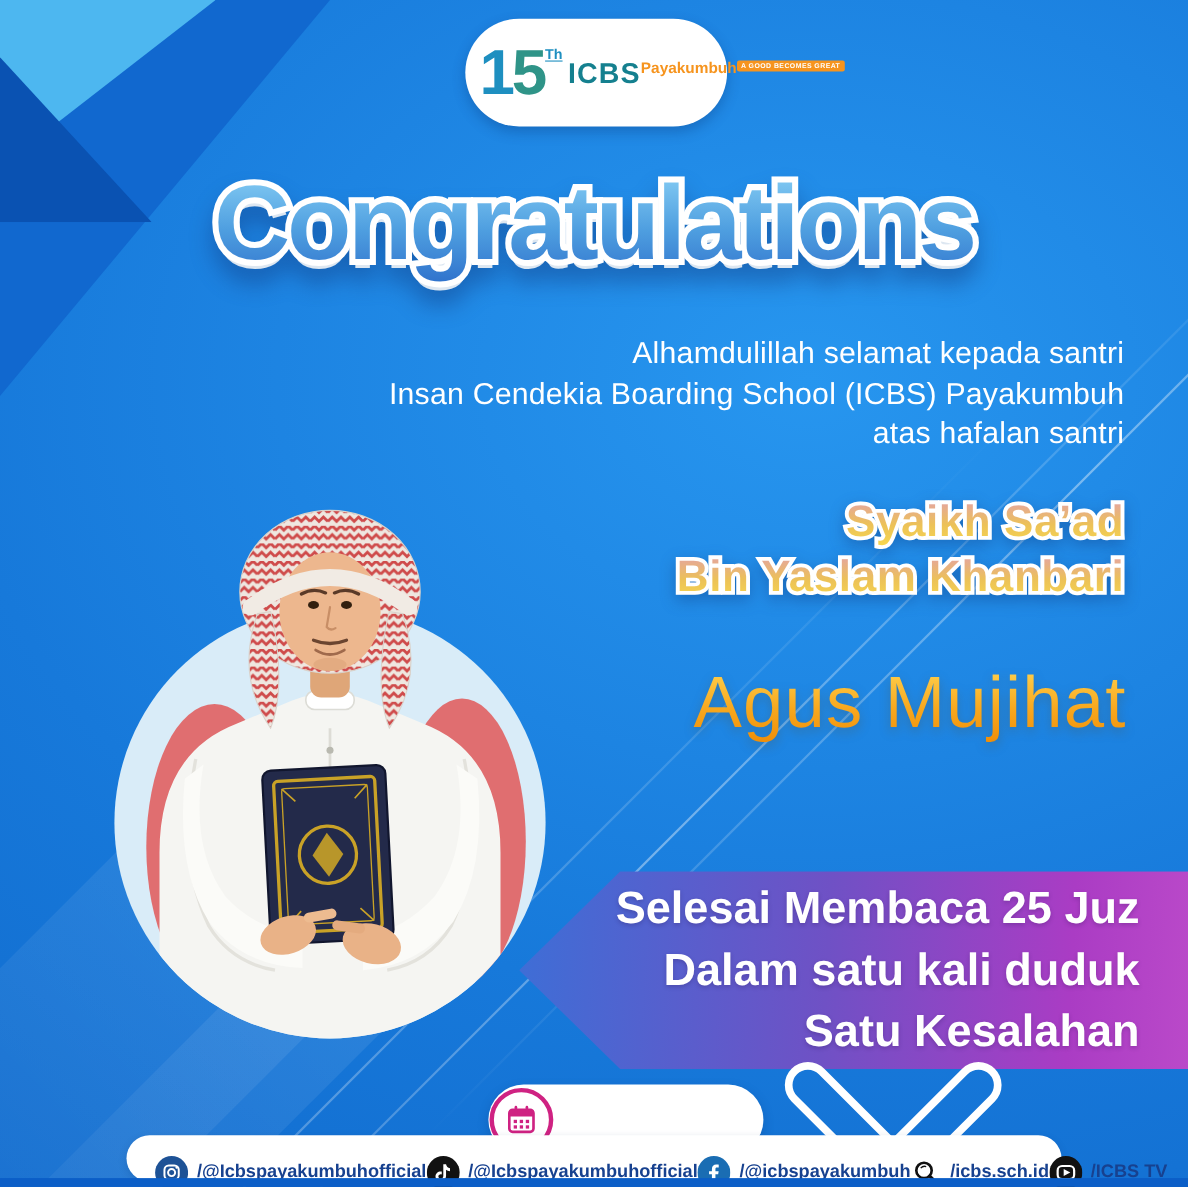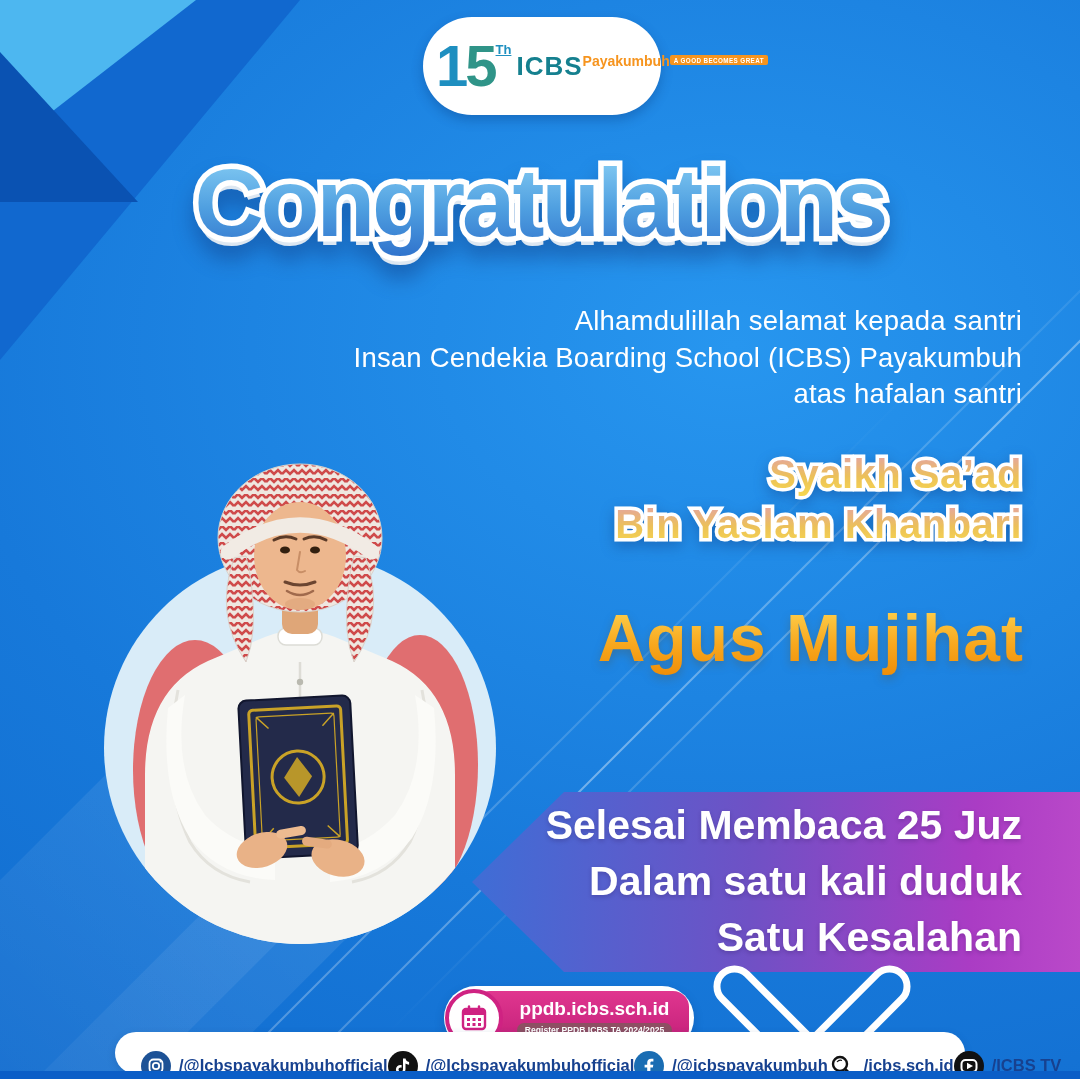--- a/index.html
+++ b/index.html
@@ -49,32 +49,32 @@
   .mentor{position:absolute;right:58px;top:452px;text-align:right;z-index:2;}
   .mentor .line{position:relative;height:50px;}
   .mentor .lay{position:absolute;right:0;top:0;white-space:nowrap;
     font-size:40px;font-weight:700;letter-spacing:.5px;}
   .mentor .out{color:#fff;-webkit-text-stroke:7px #ffffff;
     filter:drop-shadow(0 5px 7px rgba(15,60,130,.4));}
   .mentor .fil{background:linear-gradient(180deg,#e3a0ae 0%,#ecc158 55%,#f7d84e 100%);
     -webkit-background-clip:text;background-clip:text;color:transparent;}
   
   .student{position:absolute;right:56px;top:600px;white-space:nowrap;
-    font-size:66px;font-weight:700;letter-spacing:1px;z-index:2;
+    font-size:66px;font-weight:400;letter-spacing:1px;z-index:2;
     background:linear-gradient(180deg,#ffd958 0%,#f8a81e 58%,#ef8d07 100%);
     -webkit-background-clip:text;background-clip:text;color:transparent;
     filter:drop-shadow(0 4px 5px rgba(100,60,0,.25));}
   
   .photo{position:absolute;left:90px;top:430px;width:432px;height:525px;z-index:2;}
   
   .band{position:absolute;left:472px;top:792px;width:608px;height:180px;z-index:1;
     clip-path:polygon(0 50%,92px 0,100% 0,100% 100%,92px 100%);
     background:linear-gradient(93deg,#3e6ed6 0%,#6f51c5 46%,#aa3cc4 82%,#ba49c9 100%);
     display:flex;flex-direction:column;justify-content:center;align-items:flex-end;
-    padding-right:58px;box-sizing:border-box;}
+    padding-right:44px;box-sizing:border-box;}
   .band .a-line{color:#fff;font-size:41px;font-weight:700;line-height:1.36;
     text-shadow:0 2px 4px rgba(40,20,80,.25);white-space:nowrap;}
   
   .vdec{position:absolute;width:120px;height:28px;border:7px solid #fff;border-radius:22px;
     background:transparent;z-index:1;}
   .vdec-l{left:700px;top:998px;transform:rotate(45deg);}
   .vdec-r{left:790px;top:998px;transform:rotate(-45deg);}
   
   .ppdb{position:absolute;left:444px;top:986px;width:250px;height:64px;background:#fff;
     border-radius:32px;z-index:2;box-shadow:0 4px 10px rgba(10,50,110,.25);}
@@ -229,24 +229,20 @@
   <div class="band">
     <div class="a-line">Selesai Membaca 25 Juz</div>
     <div class="a-line">Dalam satu kali duduk</div>
     <div class="a-line">Satu Kesalahan</div>
   </div>
 
   <div class="vdec vdec-l"></div>
   <div class="vdec vdec-r"></div>
 
   <div class="ppdb">
-    <div class="ppdb-box">
-      <div class="ppdb-url">ppdb.icbs.sch.id</div>
-      <div class="ppdb-reg">Register PPDB ICBS TA 2024/2025</div>
-    </div>
     <div class="ppdb-circ">
       <svg width="28" height="28" viewBox="0 0 28 28">
         <rect x="3" y="5" width="22" height="20" rx="3" fill="none" stroke="#cf2282" stroke-width="2.4"></rect>
         <rect x="3" y="5" width="22" height="6" fill="#cf2282"></rect>
         <line x1="9" y1="2.5" x2="9" y2="8" stroke="#cf2282" stroke-width="2.4" stroke-linecap="round"></line>
         <line x1="19" y1="2.5" x2="19" y2="8" stroke="#cf2282" stroke-width="2.4" stroke-linecap="round"></line>
         <g fill="#cf2282">
           <rect x="7" y="14" width="3" height="3"></rect>
             <rect x="12.5" y="14" width="3" height="3"></rect>
             <rect x="18" y="14" width="3" height="3"></rect>

